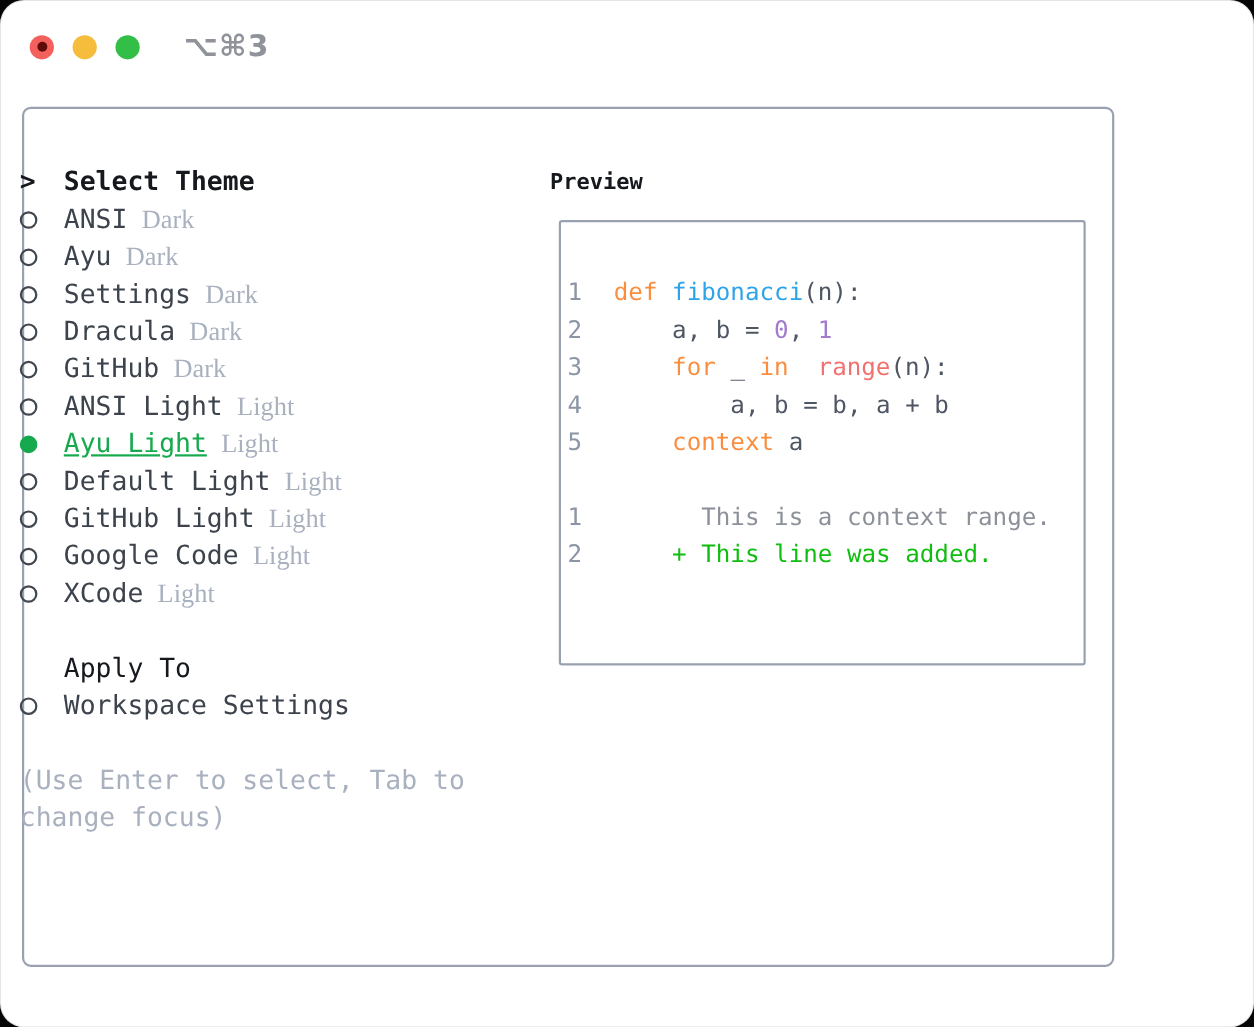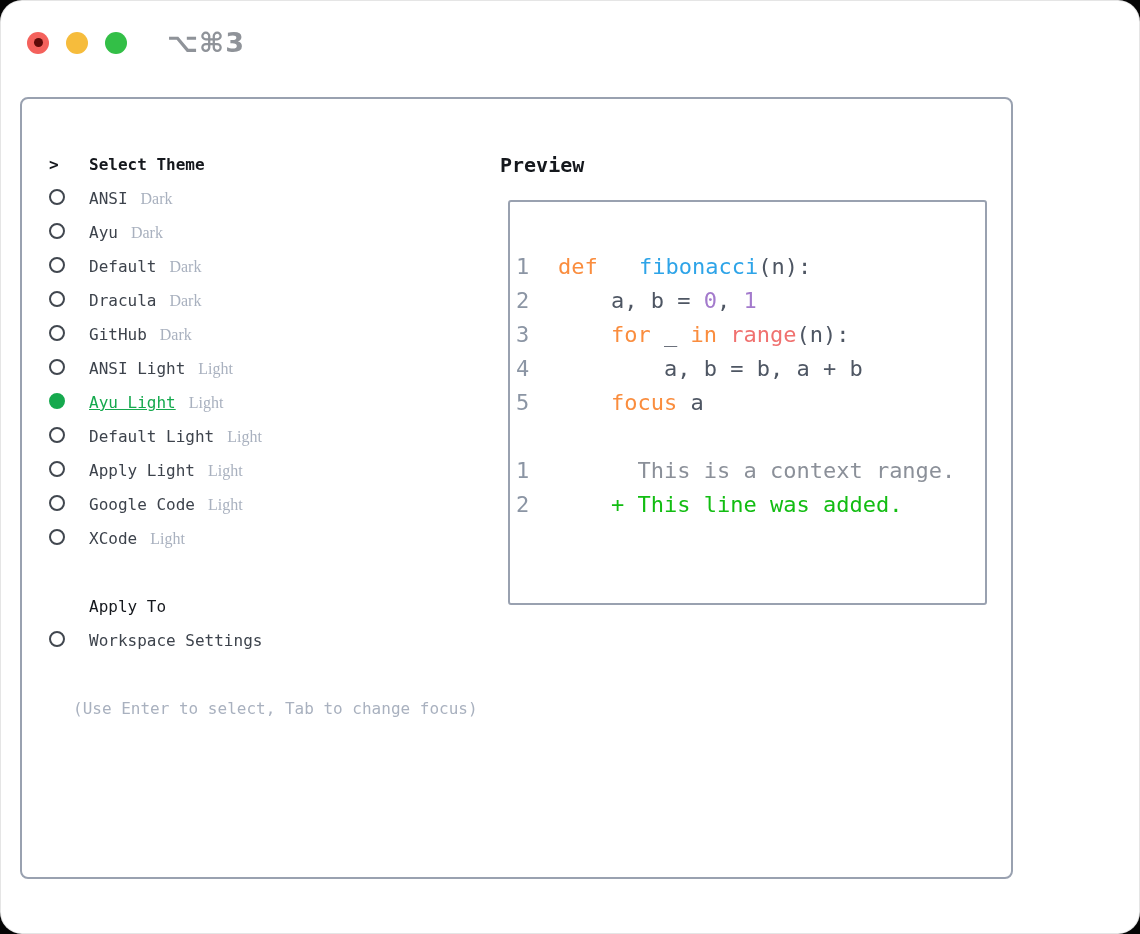--- a/index.html
+++ b/index.html
@@ -46,43 +46,43 @@
     position: absolute; left: 20px; top: 97px;
     width: 993px; height: 782px;
     border: 2px solid var(--panel-border);
     border-radius: 8px;
     box-sizing: border-box;
     background: #ffffff;
   }
 
   
   .left-col {
-    position: absolute; left: 49px; top: 148px;
-    font-size: 16px; line-height: 34px; white-space: nowrap;
+    position: absolute; left: 18px; top: 148px;
+    font-size: 24px; line-height: 34px; white-space: nowrap;
   }
   .row { height: 34px; }
   .blank { height: 34px; }
   .marker {
     display: inline-block; width: 40px; white-space: pre;
   }
   .cursor { font-weight: bold; color: var(--header-black); }
   .radio {
     display: inline-block; width: 12px; height: 12px;
     border: 2px solid #41474f; border-radius: 50%;
     vertical-align: -1px; background: transparent;
   }
   .radio.sel { background: var(--accent-green); border-color: var(--accent-green); }
   .header-text { font-weight: bold; color: var(--header-black); }
   .subheader-text { color: var(--header-black); }
   .name { color: var(--item-text); }
   .row.selected .name { color: var(--accent-green); text-decoration: underline; }
   .tag { color: var(--tag-gray); margin-left: 13px; font-family: Liberation Serif, serif; }
   .help {
     margin-top: 0; width: 420px;
-    color: var(--help-gray); white-space: normal; margin-left: 24px;
+    color: var(--help-gray); white-space: normal;
   }
 
   
   .preview-header {
     position: absolute; left: 500px; top: 148px;
     font-size: 20px; line-height: 34px;
     font-weight: bold; color: var(--header-black);
   }
   .preview-box {
     position: absolute; left: 508px; top: 200px;
@@ -90,22 +90,22 @@
     border: 2px solid var(--panel-border);
     border-radius: 3px;
     box-sizing: border-box;
     padding: 48px 0 0 6px;
     overflow: hidden;
   }
   .pline { font-size: 22px; line-height: 34px; white-space: pre; }
   .lnum { display: inline-block; width: 42px; color: var(--line-number-gray); }
   .tok-plain    { color: var(--code-text); }
   .tok-keyword  { color: var(--keyword-orange); }
-  .tok-function { color: var(--function-blue); margin-left: 28px; }
-  .tok-builtin  { color: var(--builtin-coral); }
+  .tok-function { color: var(--function-blue); }
+  .tok-builtin  { color: var(--builtin-coral); margin-left: 13px; }
   .tok-number   { color: var(--number-purple); }
   .diff-context { color: var(--context-gray); }
   .diff-deleted { color: var(--deleted-red); }
   .diff-added   { color: var(--added-green); }
 </style>
 </head>
 <body>
 
 <div class="window">
 
@@ -121,27 +121,27 @@
   <div class="panel"></div>
 
   <div class="left-col">
     <div class="row">
       <span class="marker cursor">&gt;</span><span class="header-text">Select Theme</span>
     </div>
 
     <div id="theme-items">
         <div class="row"><span class="marker"><span class="radio"></span></span><span class="name">ANSI</span><span class="tag">Dark</span></div>
         <div class="row"><span class="marker"><span class="radio"></span></span><span class="name">Ayu</span><span class="tag">Dark</span></div>
-        <div class="row"><span class="marker"><span class="radio"></span></span><span class="name">Default</span><span class="tag">Dark</span></div>
+        <div class="row"><span class="marker"><span class="radio"></span></span><span class="name">Settings</span><span class="tag">Dark</span></div>
         <div class="row"><span class="marker"><span class="radio"></span></span><span class="name">Dracula</span><span class="tag">Dark</span></div>
         <div class="row"><span class="marker"><span class="radio"></span></span><span class="name">GitHub</span><span class="tag">Dark</span></div>
         <div class="row"><span class="marker"><span class="radio"></span></span><span class="name">ANSI Light</span><span class="tag">Light</span></div>
         <div class="row selected"><span class="marker"><span class="radio sel"></span></span><span class="name">Ayu Light</span><span class="tag">Light</span></div>
         <div class="row"><span class="marker"><span class="radio"></span></span><span class="name">Default Light</span><span class="tag">Light</span></div>
-        <div class="row"><span class="marker"><span class="radio"></span></span><span class="name">Apply Light</span><span class="tag">Light</span></div>
+        <div class="row"><span class="marker"><span class="radio"></span></span><span class="name">GitHub Light</span><span class="tag">Light</span></div>
         <div class="row"><span class="marker"><span class="radio"></span></span><span class="name">Google Code</span><span class="tag">Light</span></div>
         <div class="row"><span class="marker"><span class="radio"></span></span><span class="name">XCode</span><span class="tag">Light</span></div>
       </div>
 
     <div class="blank"></div>
 
     <div class="row">
       <span class="marker"> </span><span class="subheader-text">Apply To</span>
     </div>
 
@@ -155,21 +155,21 @@
   </div>
 
   <div class="preview-header">Preview</div>
 
   <div class="preview-box">
     <div id="code-block">
         <div class="pline"><span class="lnum">1</span><span class="tok-keyword">def </span><span class="tok-function">fibonacci</span><span class="tok-plain">(n):</span></div>
         <div class="pline"><span class="lnum">2</span><span class="tok-plain">    a, b = </span><span class="tok-number">0</span><span class="tok-plain">, </span><span class="tok-number">1</span></div>
         <div class="pline"><span class="lnum">3</span><span class="tok-plain">    </span><span class="tok-keyword">for</span><span class="tok-plain"> _ </span><span class="tok-keyword">in</span><span class="tok-plain"> </span><span class="tok-builtin">range</span><span class="tok-plain">(n):</span></div>
         <div class="pline"><span class="lnum">4</span><span class="tok-plain">        a, b = b, a + b</span></div>
-        <div class="pline"><span class="lnum">5</span><span class="tok-plain">    </span><span class="tok-keyword">focus</span><span class="tok-plain"> a</span></div>
+        <div class="pline"><span class="lnum">5</span><span class="tok-plain">    </span><span class="tok-keyword">context</span><span class="tok-plain"> a</span></div>
       </div>
     <div class="blank"></div>
     <div id="diff-block">
         <div class="pline"><span class="lnum">1</span><span class="diff-context">      This is a context range.</span></div>
         <div class="pline"><span class="lnum">2</span><span class="diff-added">    + This line was added.</span></div>
       </div>
   </div>
 
 </div>
 

